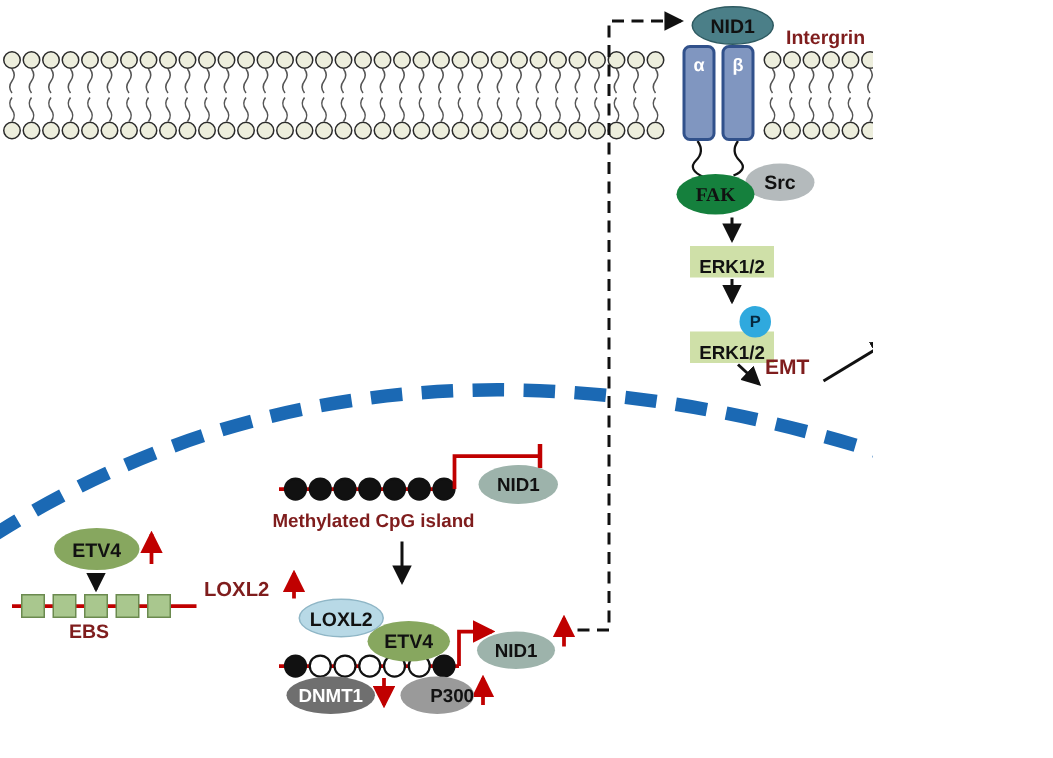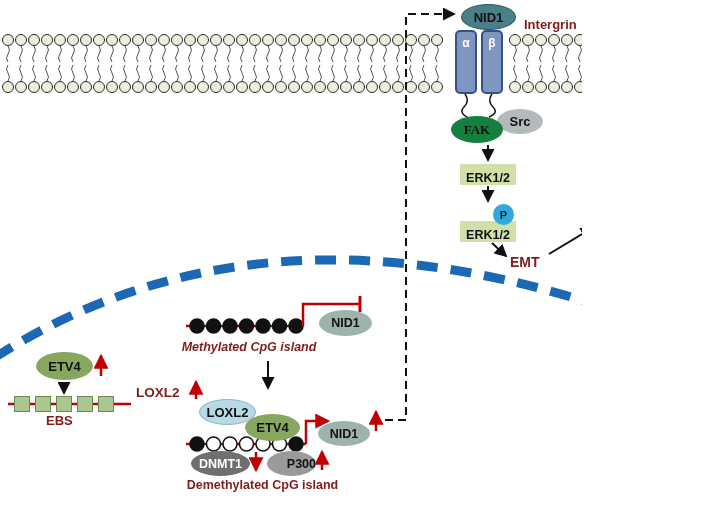--- a/index.html
+++ b/index.html
@@ -316,43 +316,42 @@
   <div class="gbox" style="left:460px;top:164px;width:56px;height:21px;background:#cfe0a8;">
     <span>ERK1/2</span>
   </div>
   <div class="gbox" style="left:460px;top:221px;width:56px;height:21px;background:#cfe0a8;">
     <span>ERK1/2</span>
   </div>
   <div class="pcircle" style="left:493px;top:204px;">
     <span>P</span>
   </div>
 
-  <div class="lbl" style="left:510px;top:254px;font-size:14px;">EMT</div>
+  <div class="lbl" style="left:510px;top:236px;font-size:14px;">EMT</div>
 
   <div class="oval" style="left:36px;top:352px;width:57px;height:28px;background:#87a75f;">
     <span>ETV4</span>
   </div>
   <div class="lbl" style="left:46px;top:413px;font-size:13px;">EBS</div>
   <div class="lbl" style="left:136px;top:385px;font-size:13.5px;">LOXL2</div>
 
   <div class="oval" style="left:319px;top:310px;width:53px;height:26px;background:#9db3ab;font-size:12.5px;">
     <span>NID1</span>
   </div>
-  <div class="lbl" style="left:176px;top:340px;width:146px;text-align:center;font-size:12.5px;font-style:italic;">Methylated CpG island</div>
+  <div class="lbl" style="left:176px;top:340px;width:146px;text-align:center;font-size:12.5px;">Methylated CpG island</div>
 
   <div class="oval" style="left:199px;top:399px;width:57px;height:26px;background:#b8d9e6;border:1px solid #8fb6c6;">
     <span>LOXL2</span>
   </div>
   <div class="oval" style="left:245px;top:414px;width:55px;height:27px;background:#87a75f;z-index:6;">
     <span>ETV4</span>
   </div>
   <div class="oval" style="left:318px;top:421px;width:52px;height:25px;background:#9db3ab;font-size:12.5px;z-index:6;">
     <span>NID1</span>
   </div>
   <div class="oval" style="left:191px;top:451px;width:59px;height:25px;background:#6f6f6f;color:#fff;font-size:12.5px;z-index:6;">
     <span>DNMT1</span>
   </div>
   <div class="oval" style="left:267px;top:451px;width:49px;height:25px;background:#9a9a9a;font-size:12.5px;z-index:6;justify-content:flex-end;">
     <span>P300</span>
   </div>
-  <div class="lbl" style="left:170px;top:478px;width:185px;text-align:center;font-size:12.5px;">Demethylated CpG island</div>
 
 </div>
 
 </body></html>

